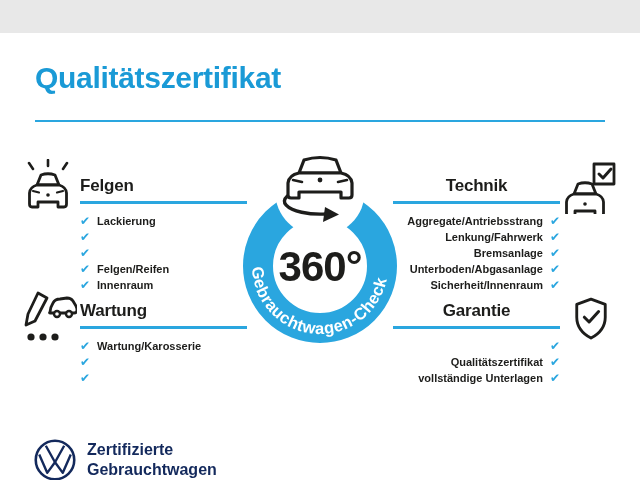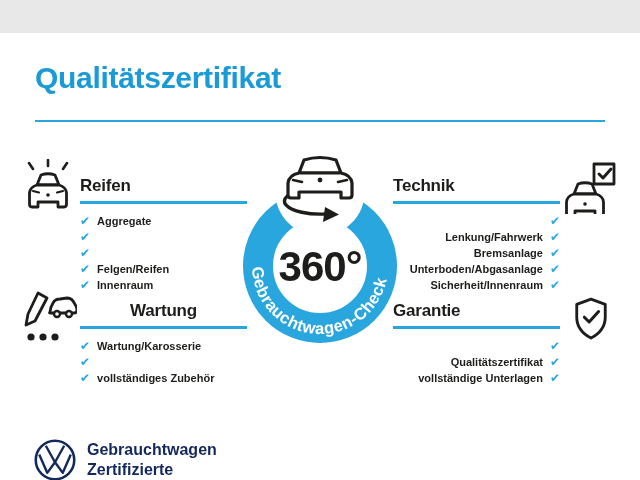--- a/index.html
+++ b/index.html
@@ -19,27 +19,27 @@
   .center-graphic{position:absolute;left:225px;top:112px;width:190px;height:210px;}
 
   .section{position:absolute;width:167px;}
   .section h2{font-size:17px;font-weight:700;color:var(--ink);letter-spacing:-0.2px;}
   .section .rule{height:2.5px;background:var(--accent);margin-top:5px;}
   .section ul{list-style:none;margin-top:9px;}
   .section li{display:flex;align-items:baseline;font-size:11px;font-weight:700;
               color:var(--ink);line-height:16px;white-space:nowrap;}
   .section .check{color:var(--accent);font-size:12px;}
   .section.left li .check{margin-right:7px;}
-  .section.right{text-align:left;}
+  .section.right{text-align:center;}
   .section.right li{justify-content:flex-end;}
   .section.right li .check{margin-left:7px;}
 
   .sec-optik{left:80px;top:143px;}
   .sec-technik{left:393px;top:143px;}
-  .sec-wartung{left:80px;top:268px;text-align:center;}
+  .sec-wartung{left:80px;top:268px;}
   .sec-garantie{left:393px;top:268px;}
 
   .icon{position:absolute;}
   .icon-optik{left:24px;top:126px;}
   .icon-technik{left:561px;top:129px;}
   .icon-wartung{left:21px;top:256px;}
   .icon-garantie{left:572px;top:263px;}
 
   .footer{position:absolute;left:33px;top:405px;display:flex;align-items:center;}
   .footer-text{margin-left:10px;font-size:16px;font-weight:700;color:var(--navy);line-height:20px;}
@@ -107,26 +107,26 @@
     <circle cx="22" cy="48" r="3.6" fill="#1d1d1b"></circle>
     <circle cx="34" cy="48" r="3.6" fill="#1d1d1b"></circle>
   </svg>
 
   <svg class="icon icon-garantie" width="38" height="50" viewBox="0 0 40 52">
     <path class="stroke fillw" stroke-width="3" d="M20,3 L35,8.5 L35,22 Q35,36 20,44 Q5,36 5,22 L5,8.5 Z"></path>
     <path class="stroke" stroke-width="3.2" d="M13,22 L18,27 L28,16"></path>
   </svg>
 
   <div class="section left sec-optik">
-    <h2>Reifen</h2>
+    <h2>Felgen</h2>
     <div class="rule"></div>
     <ul class="left">
         <li>
           <span class="check">✔</span>
-          <span>Aggregate</span>
+          <span>Lackierung</span>
         </li>
         <li>
           <span class="check">✔</span>
         </li>
         <li>
           <span class="check">✔</span>
         </li>
         <li>
           <span class="check">✔</span>
           <span>Felgen/Reifen</span>
@@ -136,20 +136,21 @@
           <span>Innenraum</span>
         </li>
       </ul>
   </div>
 
   <div class="section right sec-technik">
     <h2>Technik</h2>
     <div class="rule"></div>
     <ul class="right">
         <li>
+          <span>Aggregate/Antriebsstrang</span>
           <span class="check">✔</span>
         </li>
         <li>
           <span>Lenkung/Fahrwerk</span>
           <span class="check">✔</span>
         </li>
         <li>
           <span>Bremsanlage</span>
           <span class="check">✔</span>
         </li>
@@ -170,21 +171,20 @@
     <ul class="left">
         <li>
           <span class="check">✔</span>
           <span>Wartung/Karosserie</span>
         </li>
         <li>
           <span class="check">✔</span>
         </li>
         <li>
           <span class="check">✔</span>
-          <span>vollständiges Zubehör</span>
         </li>
       </ul>
   </div>
 
   <div class="section right sec-garantie">
     <h2>Garantie</h2>
     <div class="rule"></div>
     <ul class="right">
         <li>
           <span class="check">✔</span>
@@ -200,18 +200,18 @@
       </ul>
   </div>
 
   <div class="footer">
     <svg width="44" height="44" viewBox="0 0 48 48">
       <circle cx="24" cy="24" r="21" fill="none" stroke="#13295c" stroke-width="2.8"></circle>
       <path d="M14,8.5 L24,26.5 L34,8.5" fill="none" stroke="#13295c" stroke-width="2.6" stroke-linejoin="round"></path>
       <path d="M6.8,18 L15.5,38 L24,26.5 L32.5,38 L41.2,18" fill="none" stroke="#13295c" stroke-width="2.6" stroke-linejoin="round"></path>
     </svg>
     <div class="footer-text">
+      <div>Zertifizierte</div>
       <div>Gebrauchtwagen</div>
-      <div>Zertifizierte</div>
     </div>
   </div>
 
 </div>
 
 </body></html>

